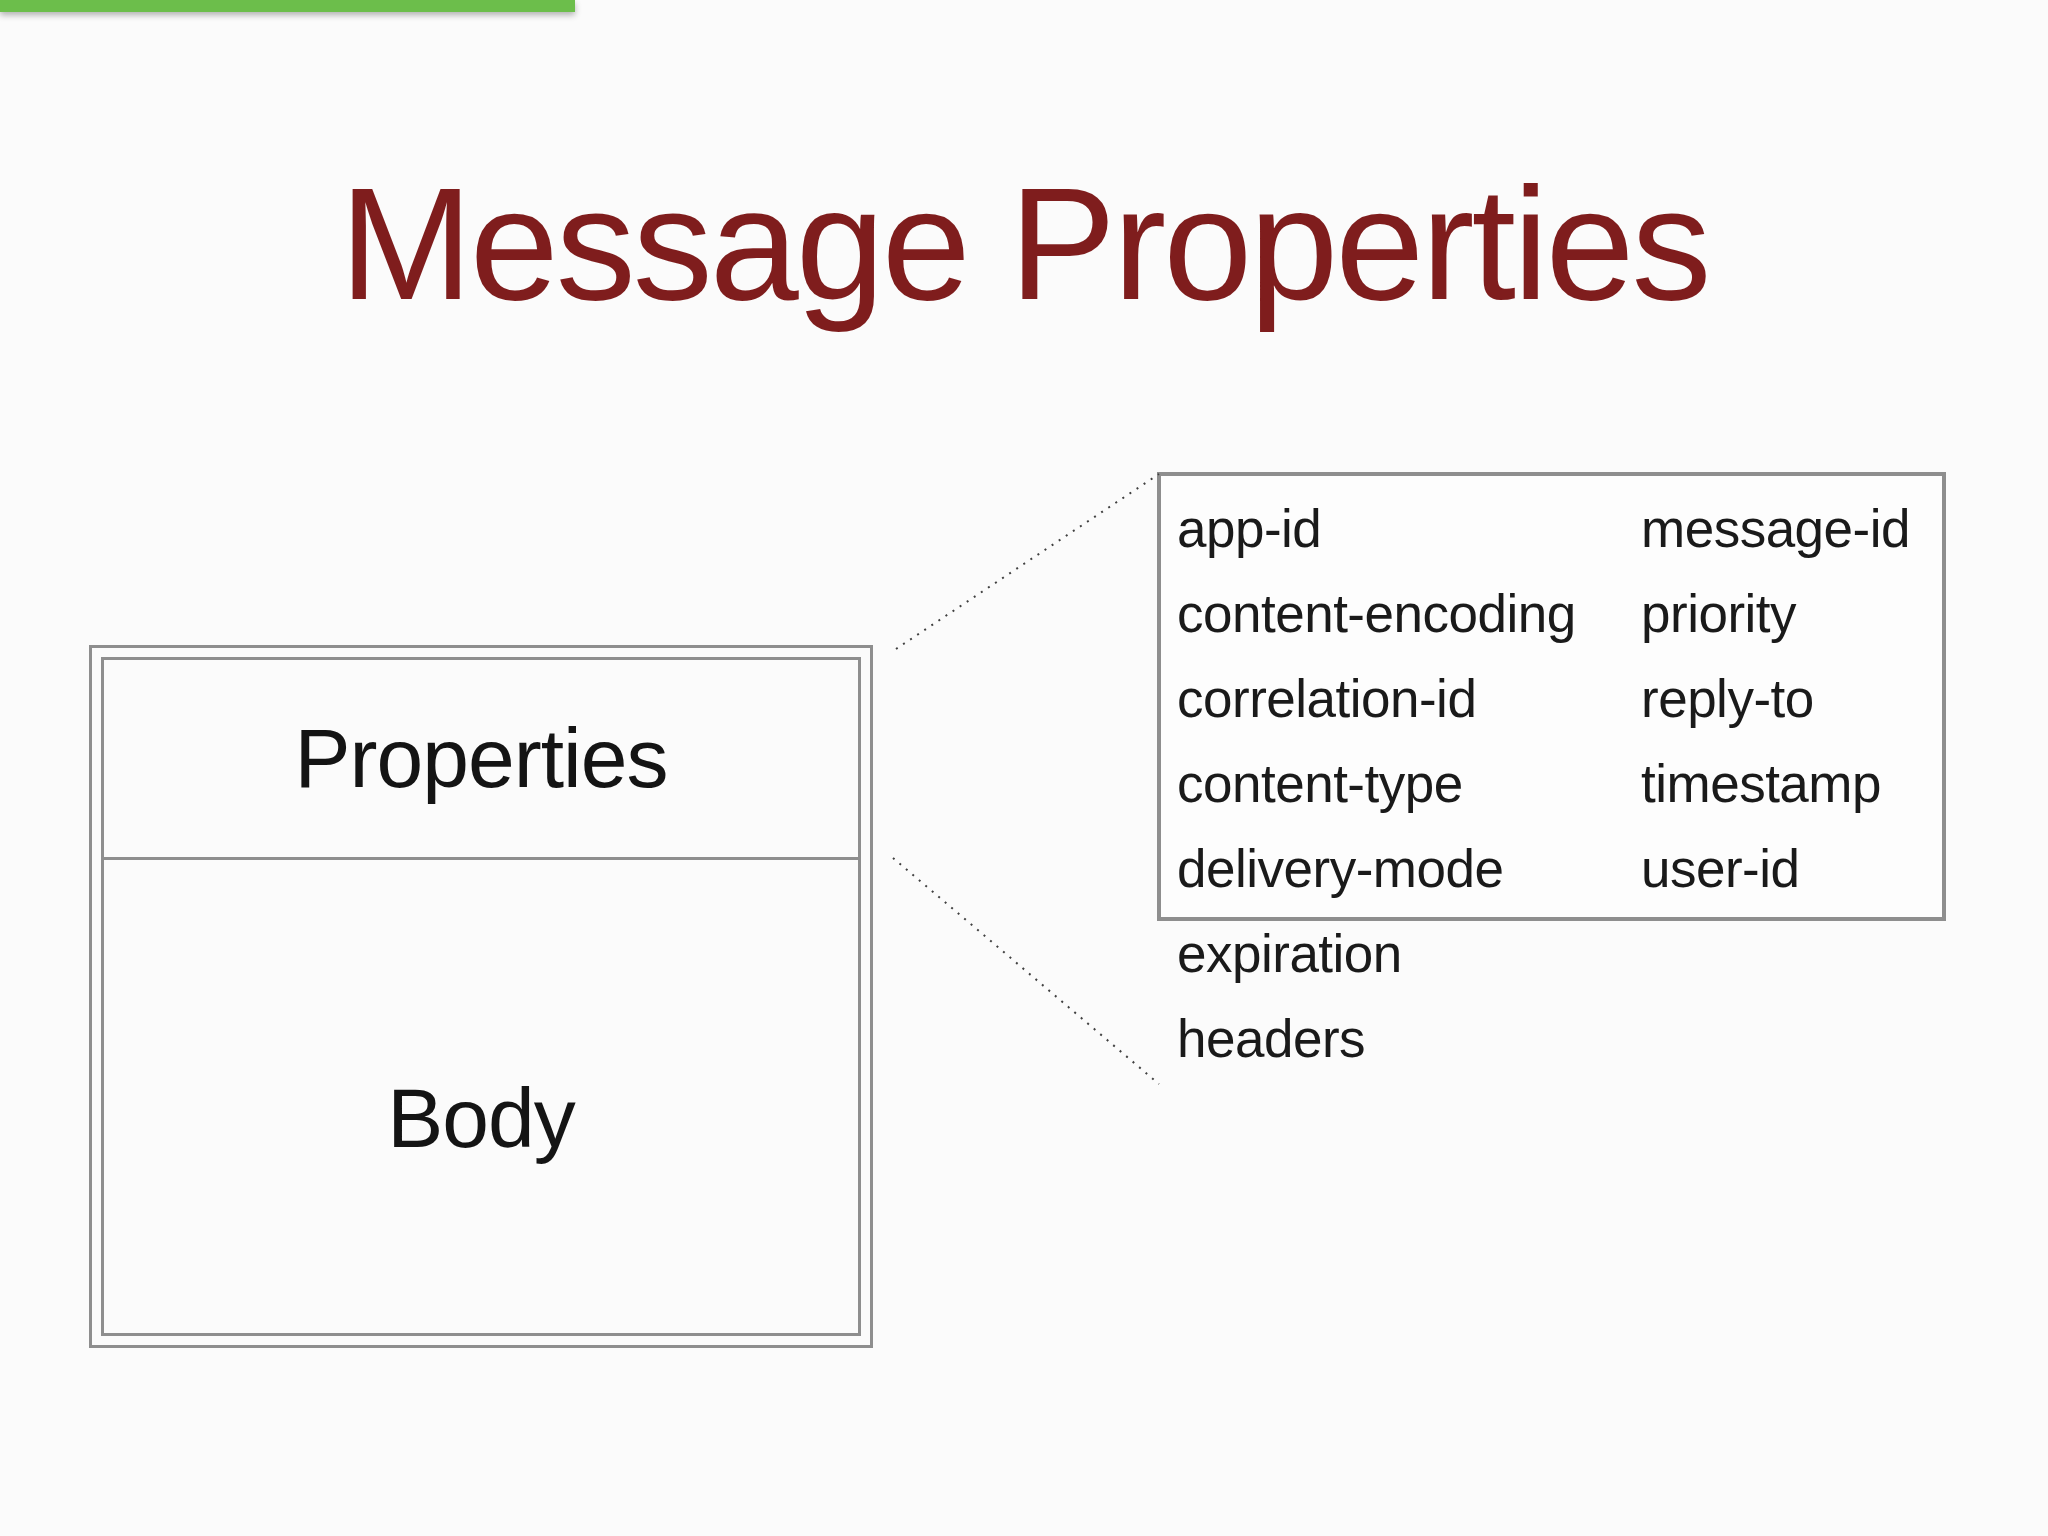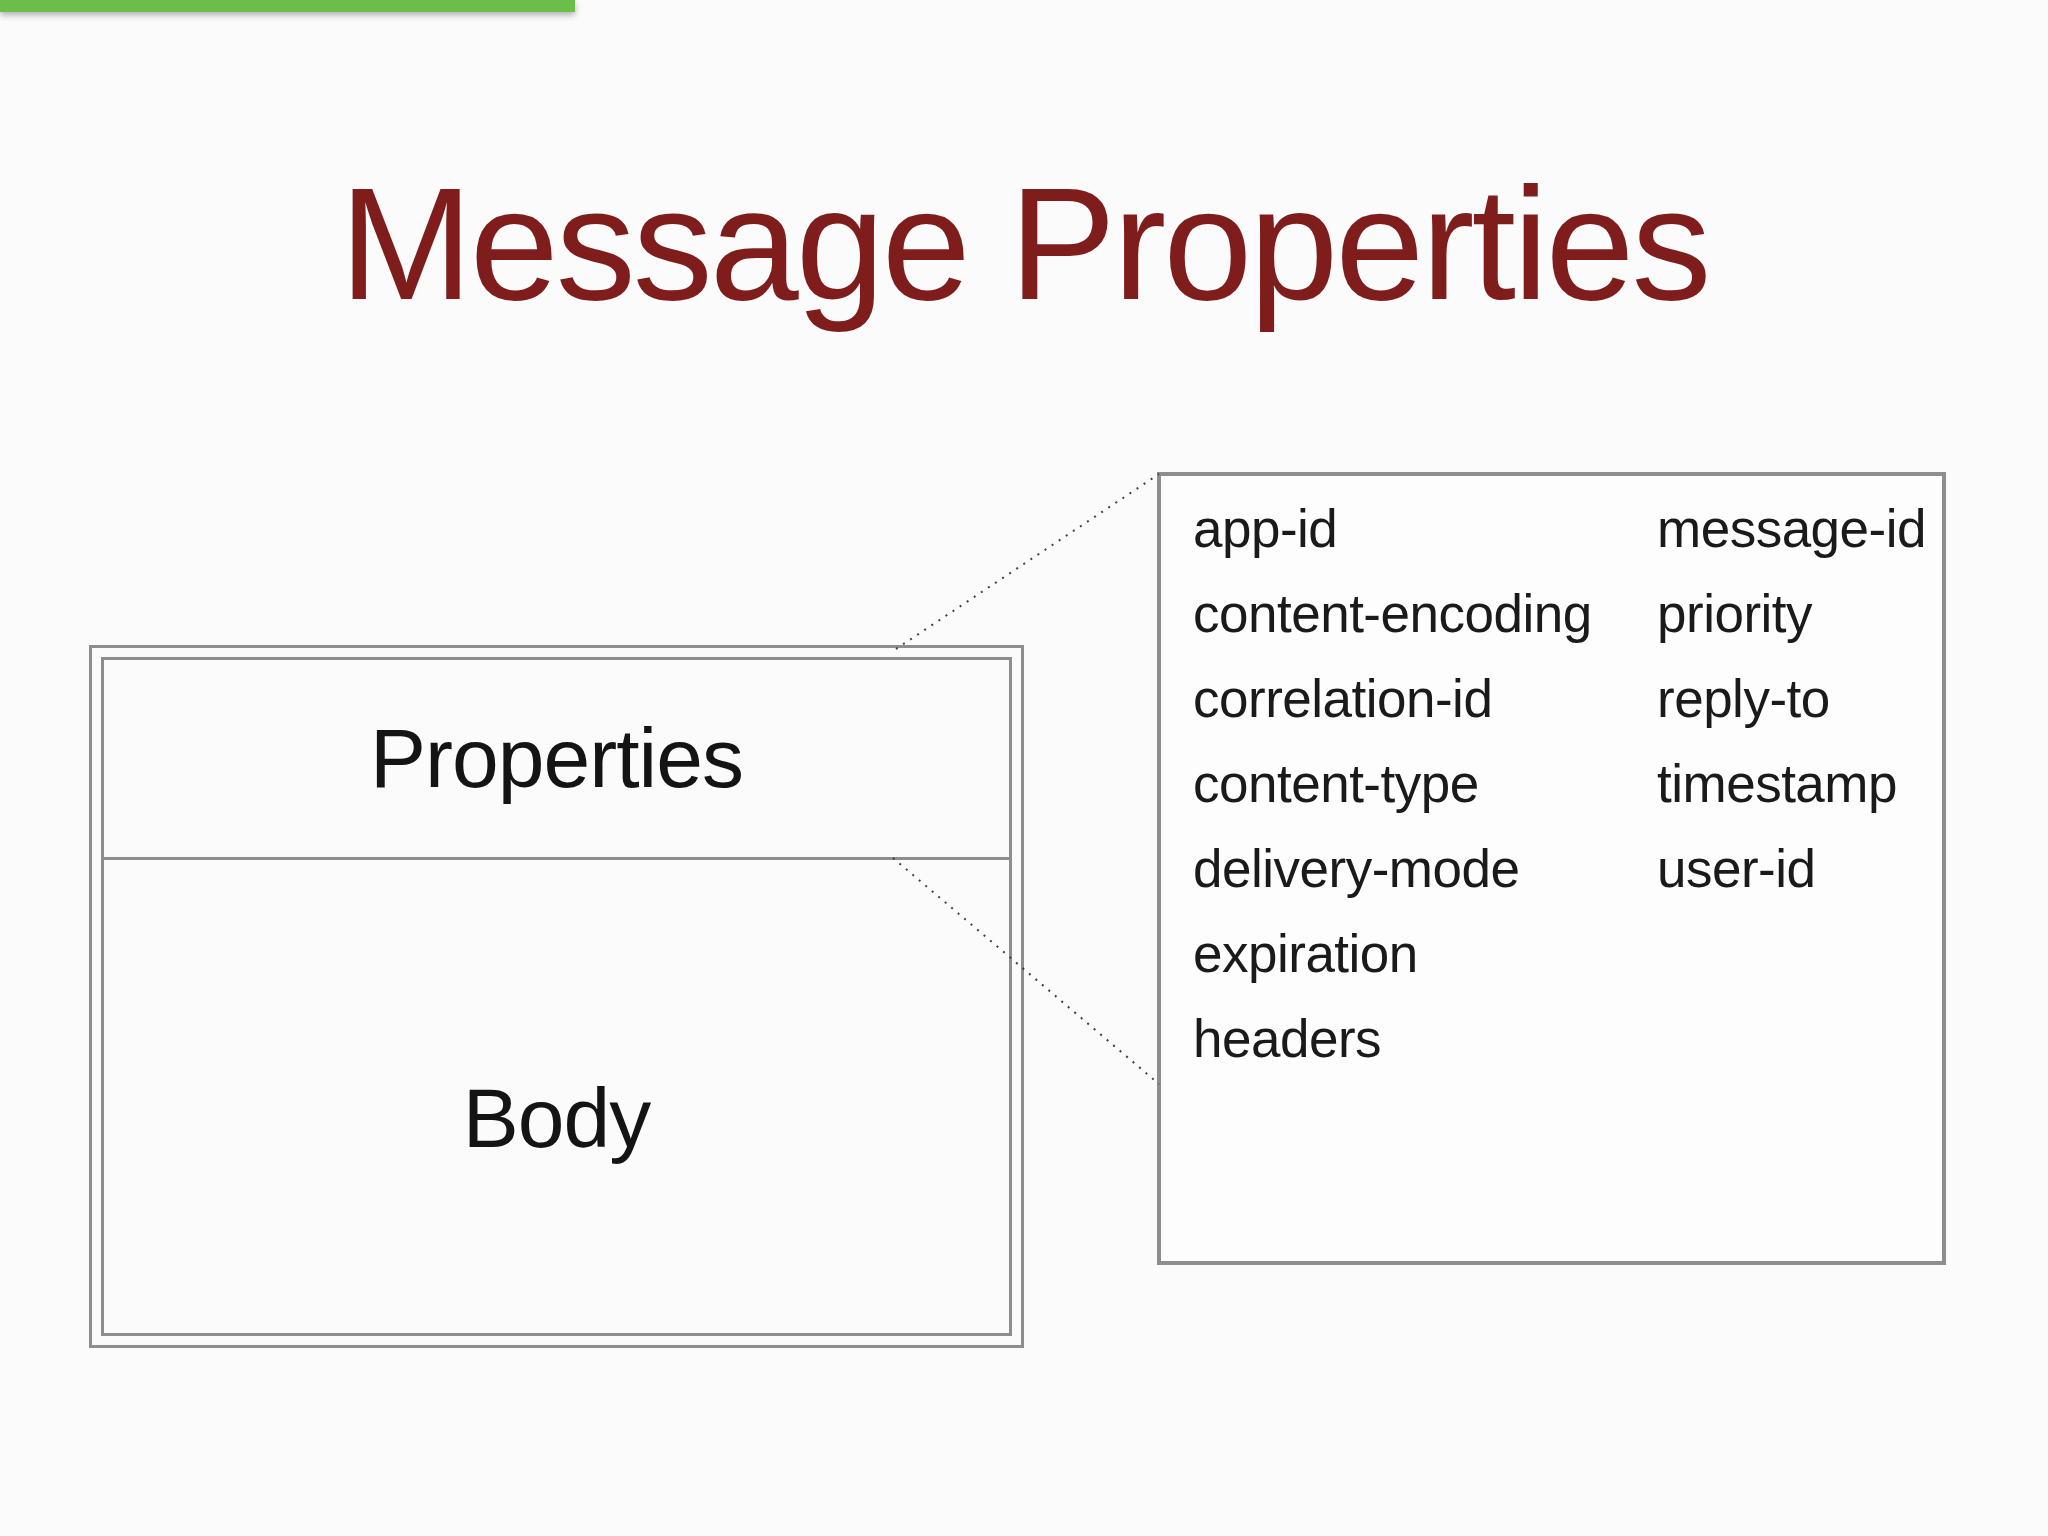--- a/index.html
+++ b/index.html
@@ -40,21 +40,21 @@
     line-height: 1;
     font-weight: 300;
     letter-spacing: -3px;
     color: #7f1d1d;
   }
   
   .msg-box {
     position: absolute;
     left: 89px;
     top: 645px;
-    width: 935px;
+    width: 784px;
     height: 703px;
     box-sizing: border-box;
     border: 3px solid var(--line, #8E8E8E);
     padding: 9px;
     background: transparent;
   }
   .msg-box-inner {
     width: 100%;
     height: 100%;
     box-sizing: border-box;
@@ -78,27 +78,27 @@
   .section.bodysec {
     flex: 1 1 auto;
     margin-top: 43px;
   }
   
   .panel {
     position: absolute;
     left: 1157px;
     top: 472px;
     width: 789px;
-    height: 793px;
+    height: 449px;
     box-sizing: border-box;
     border: 4px solid var(--line, #8E8E8E);
     background: #fdfdfd;
     display: flex;
     flex-direction: row;
-    padding: 10px 0 0 32px;
+    padding: 10px 0 0 16px;
   }
   .prop-col {
     width: 464px;
     flex: 0 0 auto;
   }
   .prop-col:last-child {
     width: auto;
   }
   .prop-item {
     font-size: 53px;

